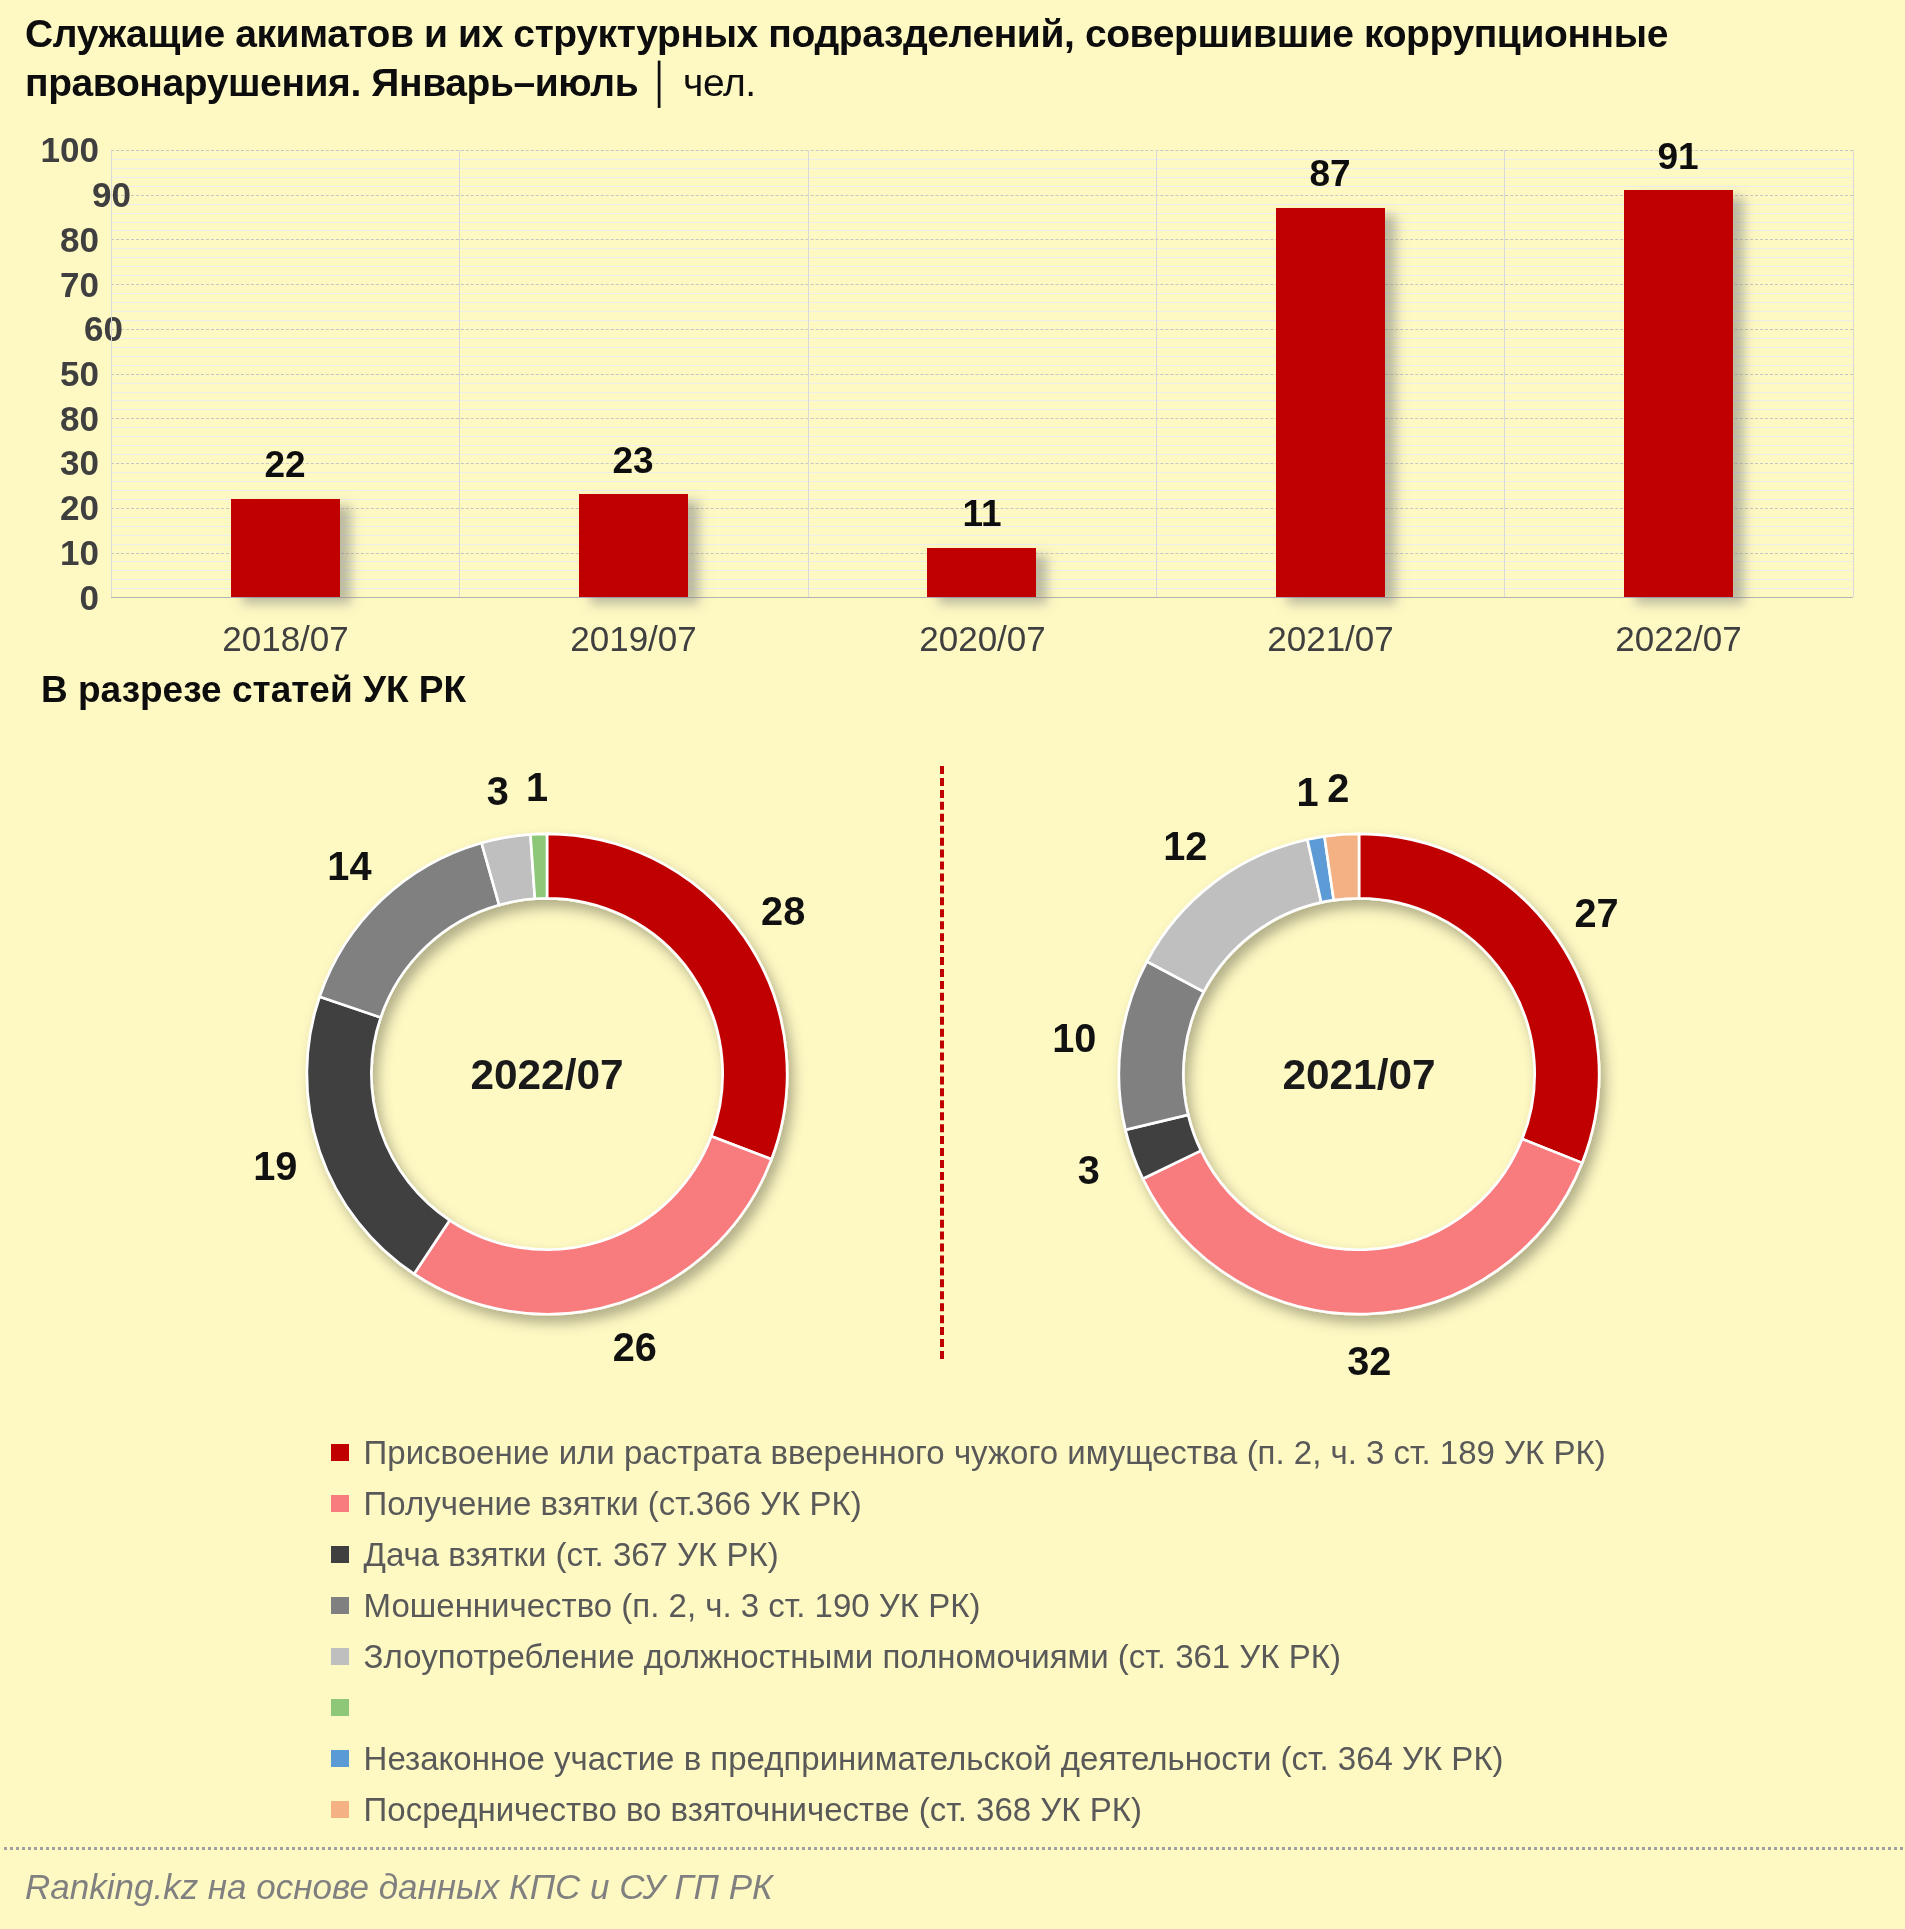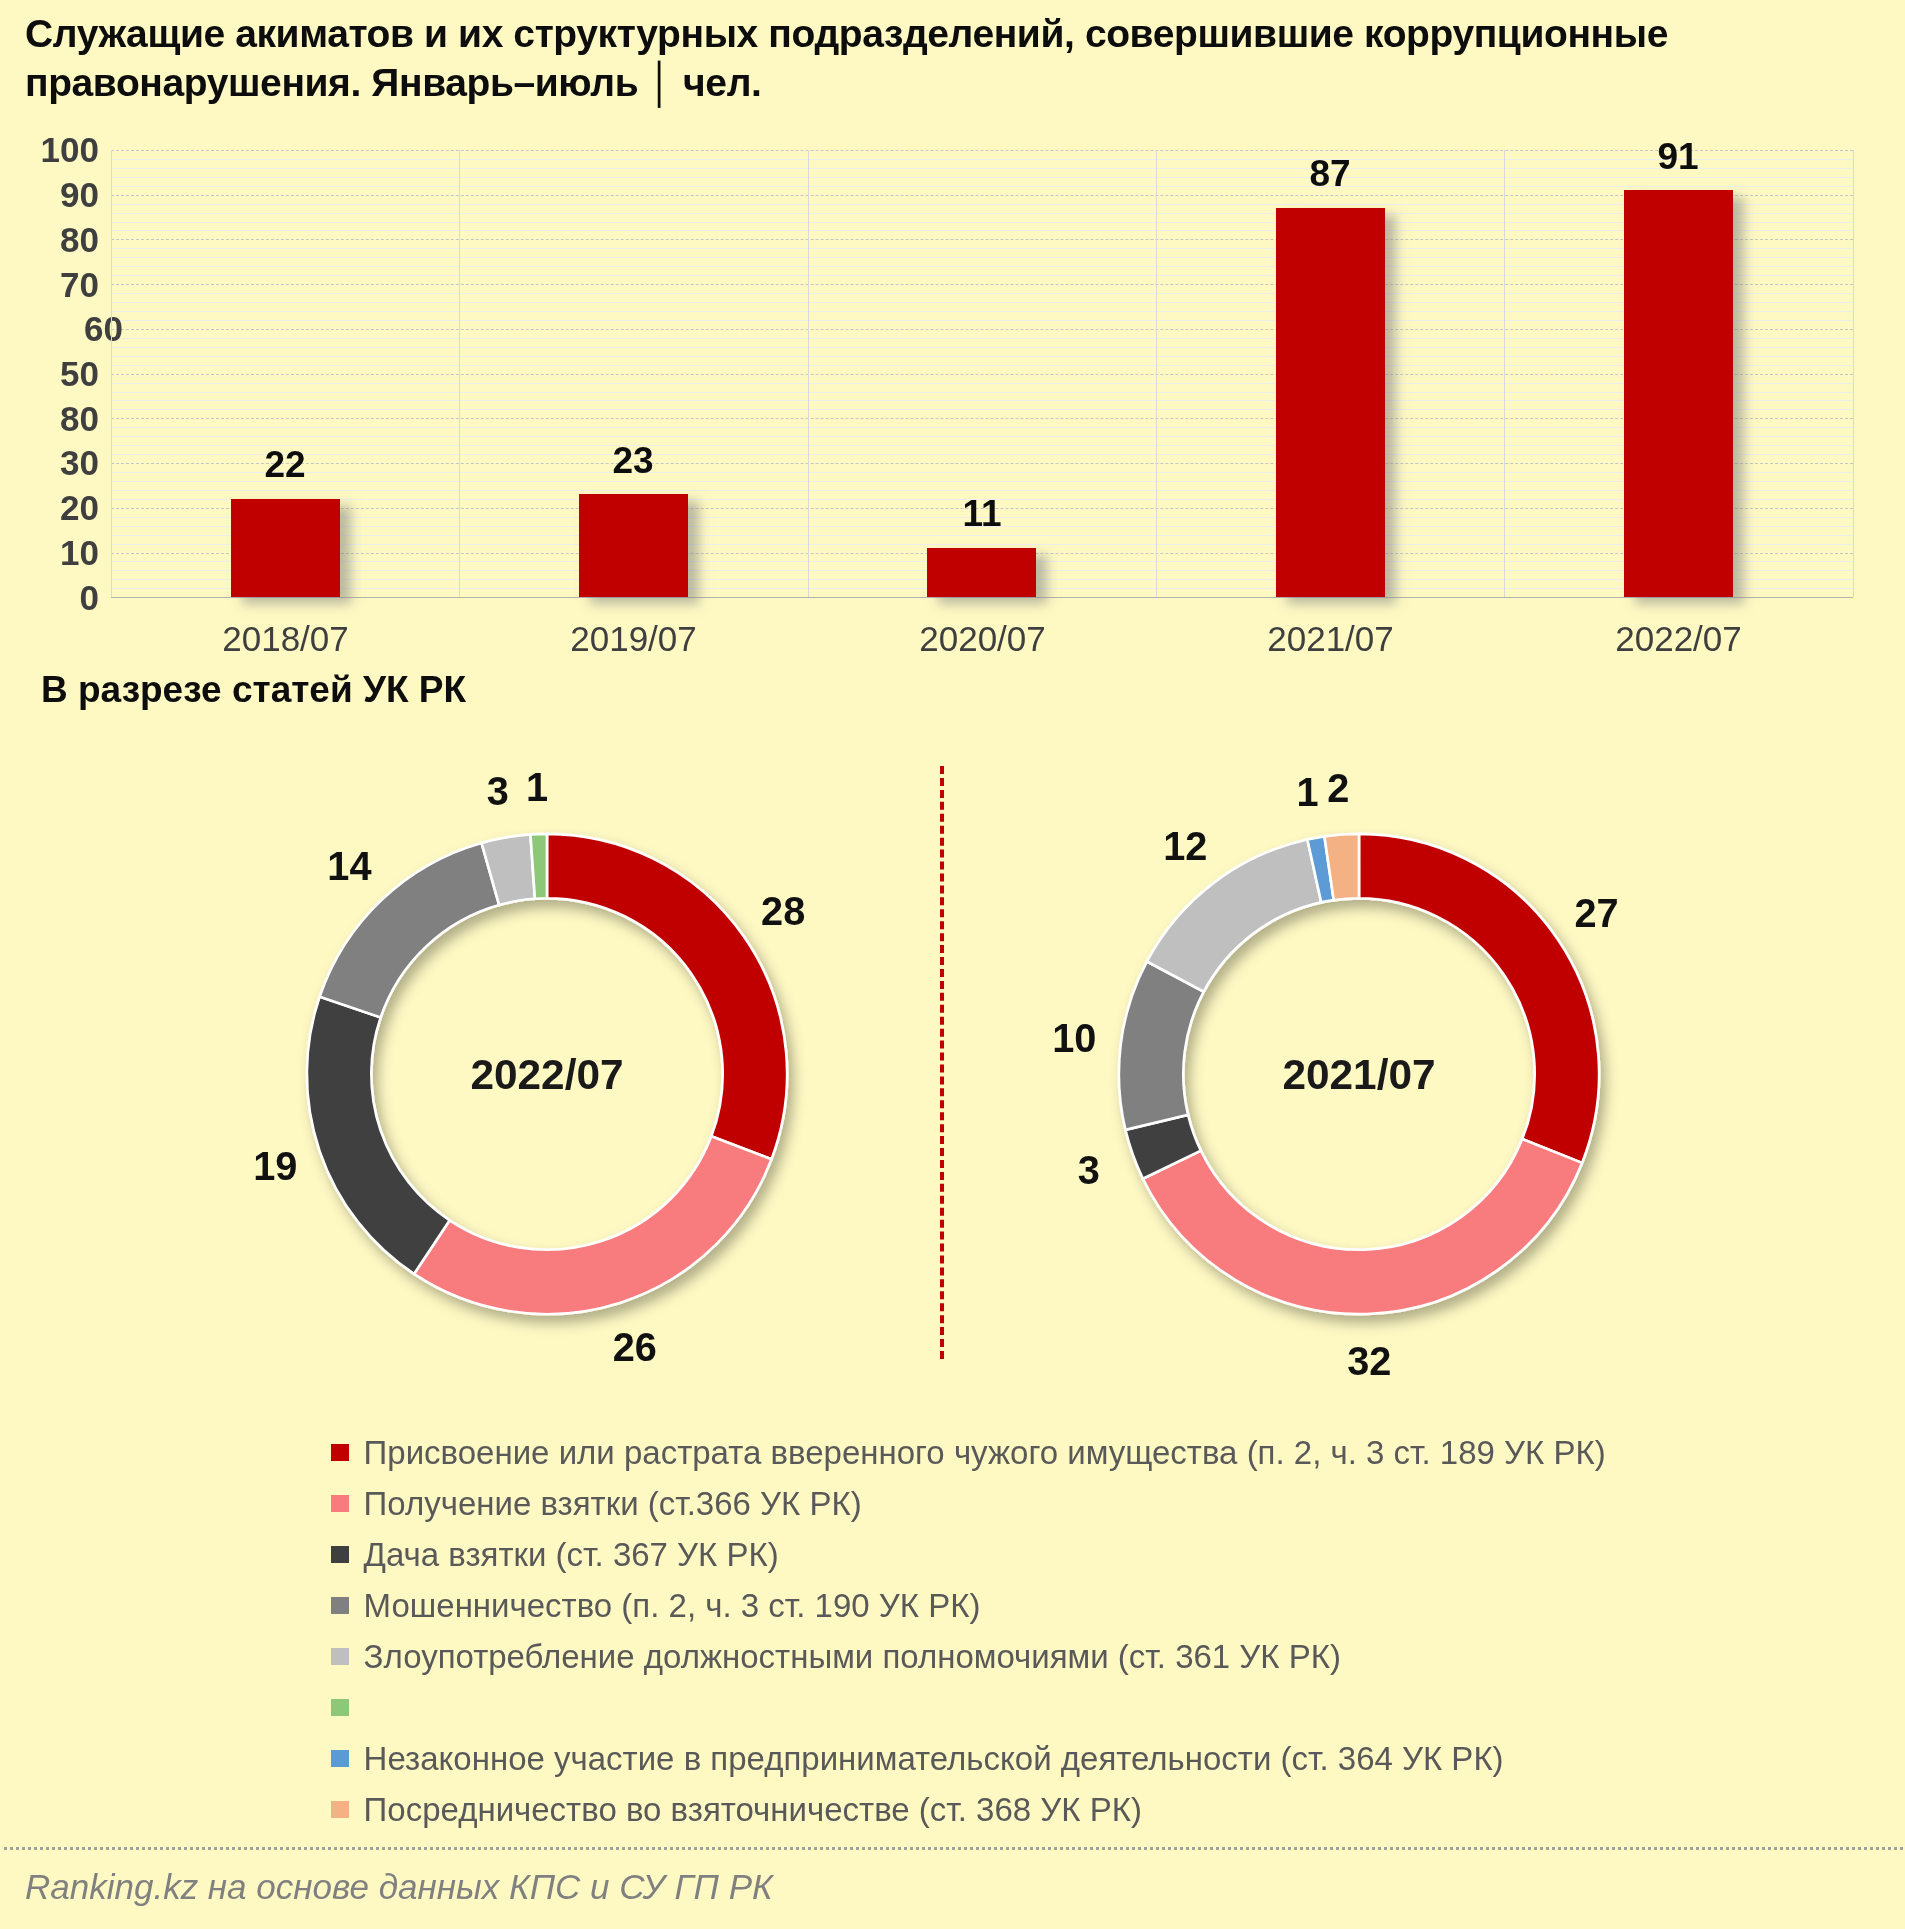--- a/index.html
+++ b/index.html
@@ -3,21 +3,21 @@
 <meta charset="utf-8">
 <style>
   html,body{margin:0;padding:0;background:#fff;}
   #canvas{
     position:relative;width:1906px;height:1929px;background:#fef9c3;overflow:hidden;
     font-family:"Liberation Sans",sans-serif;color:#000;
   }
   
   .title{position:absolute;left:25px;top:8.8px;width:1853px;font-size:39px;font-weight:bold;
          line-height:49px;color:#0d0d0d;letter-spacing:-0.4px;}
-  .title .unit{font-weight:bold;margin-top:24px;}
+  .title .unit{font-weight:normal;margin-top:24px;}
   
   #bar-chart{position:absolute;left:0;top:0;width:1906px;height:670px;}
   .gridline-minor{position:absolute;height:0;border-top:0.9px solid #ededed;}
   .gridline-major{position:absolute;height:0;border-top:1.8px dashed #c6c6c6;}
   .axis-line{position:absolute;height:0;border-top:1.8px solid #b3b3b3;}
   .panel-sep{position:absolute;width:0;border-left:0.9px solid #d9d9d9;}
   .bar{position:absolute;box-shadow:10.6px 7px 10.6px rgba(125,125,125,0.5);}
   .bar-value{position:absolute;font-size:37px;font-weight:bold;color:#0d0d0d;text-align:center;}
   .y-tick{position:absolute;left:0;width:99px;text-align:right;font-size:35px;font-weight:bold;
           color:#3f3f3f;line-height:35px;}
@@ -105,21 +105,21 @@
       <div class="y-tick" style="top: 401px;">80</div>
       <div class="gridline-major" style="left: 111px; top: 374px; width: 1742px;"></div>
       <div class="y-tick" style="top: 356px;">50</div>
       <div class="gridline-major" style="left: 111px; top: 329px; width: 1742px;"></div>
       <div class="y-tick" style="top: 311px; margin-left: 24px;">60</div>
       <div class="gridline-major" style="left: 111px; top: 284px; width: 1742px;"></div>
       <div class="y-tick" style="top: 267px;">70</div>
       <div class="gridline-major" style="left: 111px; top: 239px; width: 1742px;"></div>
       <div class="y-tick" style="top: 222px;">80</div>
       <div class="gridline-major" style="left: 111px; top: 195px; width: 1742px;"></div>
-      <div class="y-tick" style="top: 177px;">90</div>
+      <div class="y-tick" style="top: 177px; margin-left: 32px;">90</div>
       <div class="gridline-major" style="left: 111px; top: 150px; width: 1742px;"></div>
       <div class="y-tick" style="top: 132px;">100</div>
       <div class="axis-line" style="left: 111px; top: 597px; width: 1742px;"></div>
       <div class="panel-sep" style="left: 111px; top: 150px; height: 447px;"></div>
       <div class="panel-sep" style="left: 459px; top: 150px; height: 447px;"></div>
       <div class="panel-sep" style="left: 808px; top: 150px; height: 447px;"></div>
       <div class="panel-sep" style="left: 1156px; top: 150px; height: 447px;"></div>
       <div class="panel-sep" style="left: 1504px; top: 150px; height: 447px;"></div>
       <div class="panel-sep" style="left: 1853px; top: 150px; height: 447px;"></div>
       <div class="bar" style="left: 231px; top: 499px; width: 109px; height: 98px; background: rgb(192, 0, 0);"></div>

